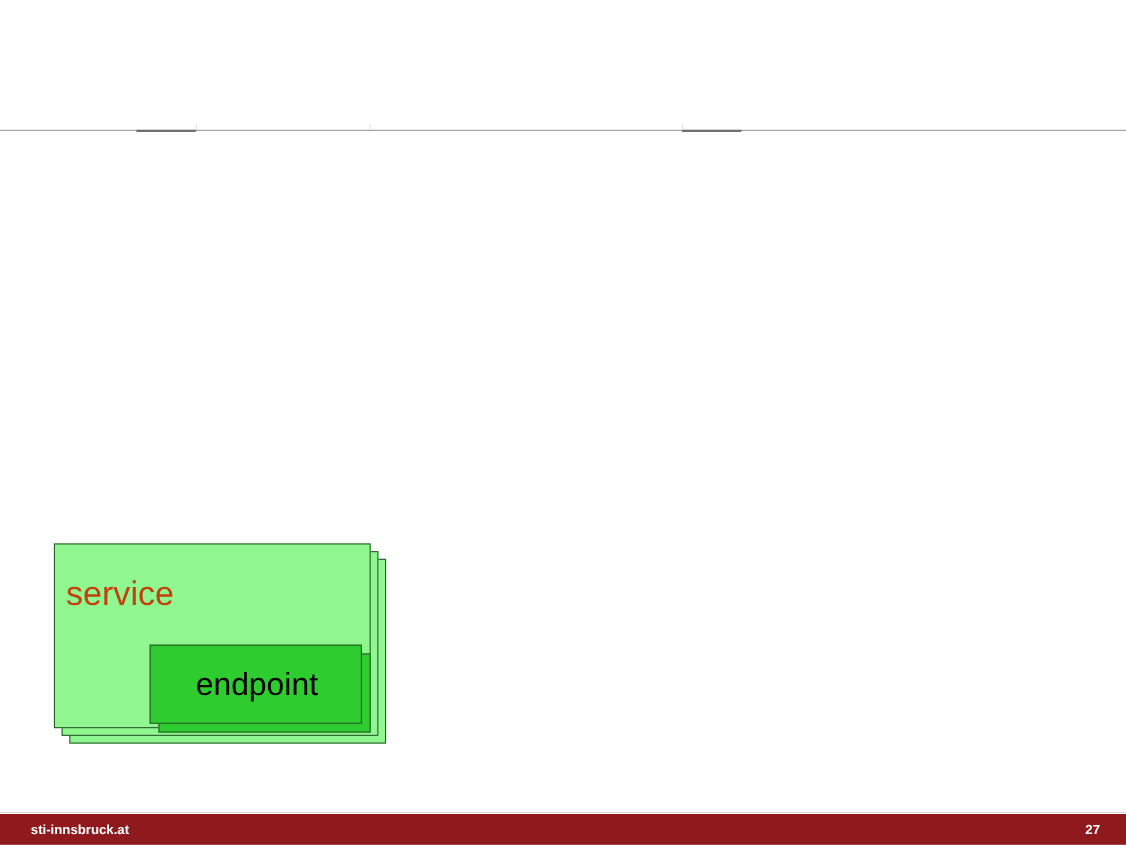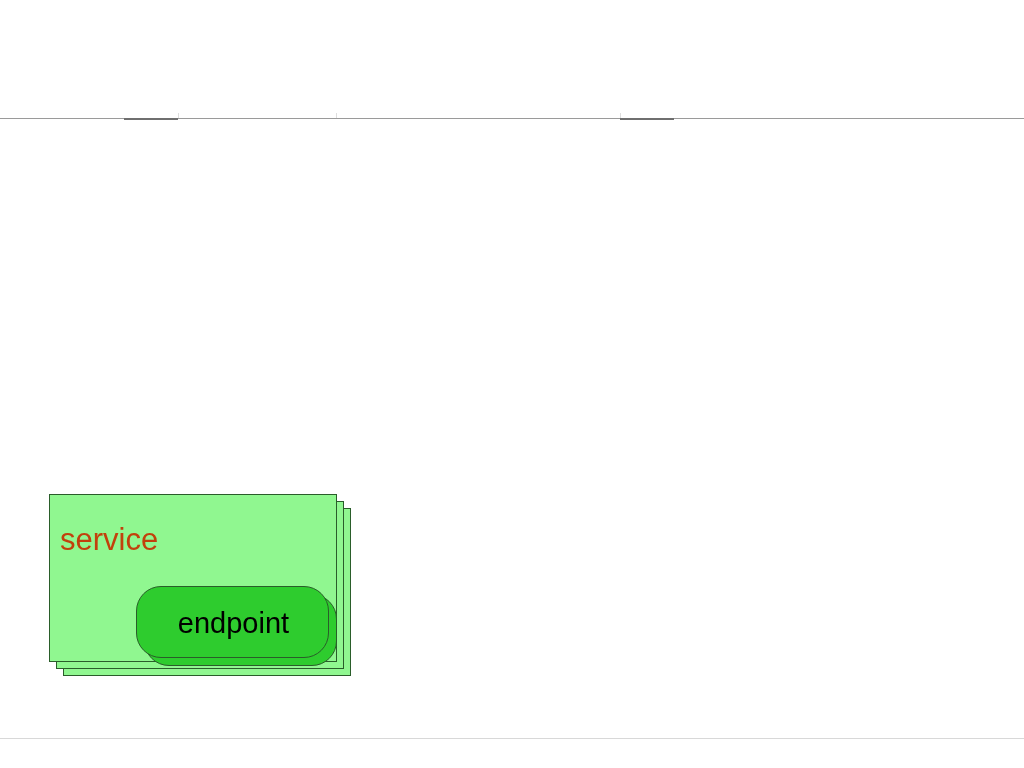--- a/index.html
+++ b/index.html
@@ -139,21 +139,20 @@
     white-space: nowrap;
     margin-top: 14px;
   }
 
   
   .endpoint-stack { left: 136px; top: 586px; }
   .endpoint-layer {
     width: 193px;
     height: 72px;
     background: #2ECC2E;
-    border-radius: 25px;
   }
   .endpoint-l2 { left: 8px; top: 8px; }
   .endpoint-l1 { left: 0;   top: 0;   }
 
   .endpoint-label {
     position: absolute;
     left: 0;
     top: 0;
     width: 193px;
     height: 72px;
@@ -228,14 +227,18 @@
     <div class="stack endpoint-stack">
       <div class="layer endpoint-layer endpoint-l2"></div>
       <div class="layer endpoint-layer endpoint-l1">
         <div class="endpoint-label">endpoint</div>
       </div>
     </div>
 
   </div>
 
   <div class="footer-hairline"></div>
+  <div class="footer">
+    <div class="footer-left">sti-innsbruck.at</div>
+    <div class="footer-right">27</div>
+  </div>
 
 </div>
 
 </body></html>

